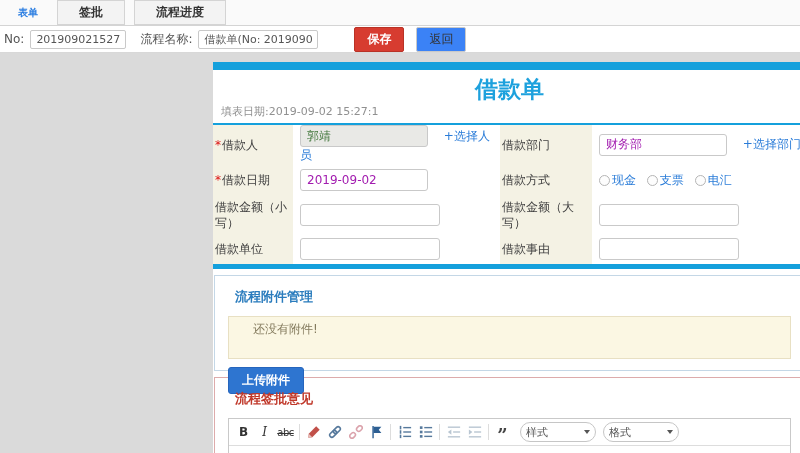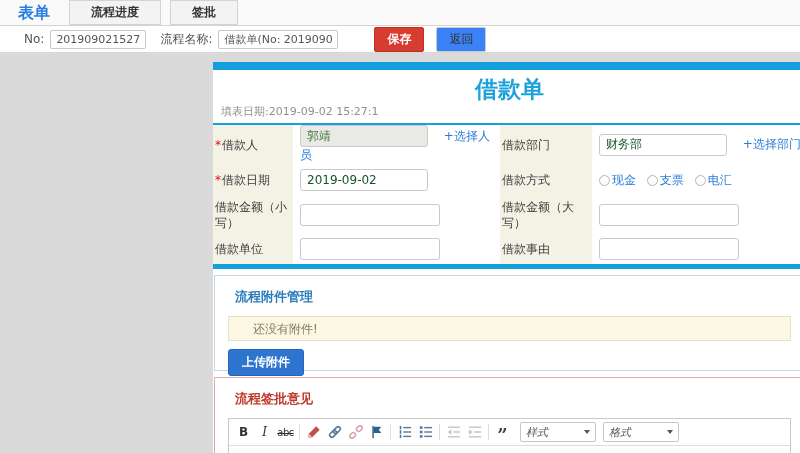--- a/index.html
+++ b/index.html
@@ -5,27 +5,27 @@
   * { box-sizing: border-box; }
   html,body { margin:0; padding:0; }
   body {
     width:800px; height:453px; overflow:hidden; position:relative;
     background:#dadada; font-family:"DejaVu Sans","Liberation Sans",sans-serif;
   }
   
   .tabbar { position:absolute; top:0; left:0; width:800px; height:26px;
     background:#fafafa; border-bottom:1px solid #d4d4d4; display:flex;
     align-items:stretch; padding-left:8px; }
-  .tab-active { color:#2a7de1; font-size:16px; font-weight:bold; line-height:25px; padding:0 10px; cursor:pointer;}
+  .tab-active { color:#2a7de1; font-size:10px; font-weight:bold; line-height:25px; padding:0 10px; cursor:pointer;}
   .tab { font-size:12px; font-weight:bold; color:#333; line-height:23px; padding:0 21px;
     background:#f3f3f3; border:1px solid #d4d4d4; margin-left:9px; cursor:pointer;}
   
   .toolbar { position:absolute; top:26px; left:0; width:800px; height:27px;
     background:#fff; border-bottom:1px solid #d8d8d8; display:flex; align-items:center;
-    font-size:12px; color:#555; padding-left:24px; }
+    font-size:12px; color:#555; padding-left:4px; }
   .toolbar input { height:19px; border:1px solid #c9c9c9; border-radius:2px;
     font-size:11px; color:#555; padding:0 5px; font-family:inherit; }
   .no-input { width:96px; margin-left:6px; }
   .flow-input { width:120px; margin-left:6px; }
   .lbl-flow { margin-left:14px; }
   .btn { font-size:12px; font-weight:bold; border-radius:2px; padding:3px 12px;
     cursor:pointer; border:1px solid transparent; font-family:Liberation Mono, monospace;}
   .btn-save { margin-left:36px; background:#d73c30; color:#fff; border-color:#b93226; }
   .btn-next { margin-left:20px; background:#4b86f0; color:#fff; border-color:#3d74dd; padding:3px 15px;}
   .btn-back { margin-left:12px; background:#3b82f6; color:#333; border-color:#c9c9c9; font-weight:normal;}
@@ -37,67 +37,67 @@
     font-weight:bold; color:#1da1dd; }
   .head-row { display:flex; justify-content:space-between; padding:0 8px 4px;
     font-size:11px; color:#909090; }
   .blue-line { height:2px; background:#14a0dc; }
   table.form { width:100%; border-collapse:collapse; font-size:12px; color:#3f3f3f; table-layout:fixed;}
   td { padding:0; vertical-align:middle; }
   td.lab { background:#f4f2e4; text-align:left; line-height:16px; padding:3px 2px; }
   td.fld { padding-left:7px; }
   .req { color:#dd1111; margin-right:1px; }
   .inp { height:22px; border:1px solid #c9c9c9; border-radius:3px; width:128px;
-    font-size:12px; color:#14532d; padding:0 6px; font-family:inherit; }
+    font-size:12px; color:#a21caf; padding:0 6px; font-family:inherit; }
   .inp-wide { width:140px; }
   .inp-dis { background:#e9e9e6; color:#45793f; }
   .link { color:#2a7cd8; font-size:12px; text-decoration:none; margin-left:12px; cursor:pointer; }
   .radio { display:inline-flex; align-items:center; margin-right:7px; cursor:pointer; }
   .circ { width:11px; height:11px; border:1px solid #b5b5b5; border-radius:50%;
     background:#fdfdfd; display:inline-block; margin-right:2px; }
   .rlab { color:#2a7cd8;text-align:center; }
   .blue-bar { height:5px; background:#14a0dc; }
   
   .box { margin:6px 1px 0; background:#fff; border:1px solid; }
   .box-attach { border-color:#c4d7e6; height:96px; }
   .box-approve { border-color:#ddabab; height:220px; }
   .box-title { font-size:13px; font-weight:bold; margin:12px 0 10px 20px; }
   .t-blue { color:#2a7cbd; }
   .t-red { color:#c0392b; }
-  .empty-bar { margin:0 13px; height:25px; line-height:24px; background:#fbf7e3;
+  .empty-bar { margin:0 13px; height:43px; line-height:24px; background:#fbf7e3;
     border:1px solid #e8e0c3; padding-left:24px; font-size:12px; color:#847b5e; }
   .btn-upload { margin:8px 0 0 13px; background:#2e75d0; color:#fff; font-size:12px;
     font-weight:bold; border:1px solid #2665bd; border-radius:3px; padding:4px 13px;
     cursor:pointer; font-family:inherit;}
   
   .editor { margin:0 13px; border:1px solid #c9c9c9; }
   .ed-toolbar { height:27px; border-bottom:1px solid #dddddd; display:flex;
     align-items:center; padding:0 4px; background:#fff; }
   .tbtn { width:21px; height:21px; display:flex; align-items:center; justify-content:center;
     cursor:pointer; font-size:12px; color:#333; border-radius:2px; flex:none;}
   .tbtn-b { font-weight:bold; }
   .tbtn-i { font-style:italic; font-family:"DejaVu Serif",serif; }
   .tbtn-s { text-decoration:line-through; font-size:10px; letter-spacing:-0.5px; }
   .tbtn-q { font-family:"DejaVu Serif",serif; font-size:18px; font-weight:bold;
     color:#444; line-height:8px; padding-top:8px; }
   .sep { width:1px; height:16px; background:#ddd; margin:0 3px; flex:none;}
   .combo { display:inline-flex; align-items:center; justify-content:space-between;
-    width:76px; height:20px; border:1px solid #c6c6c6; border-radius:2px; margin-left:7px;
-    padding:0 5px; font-size:11px; color:#555; cursor:pointer; flex:none;font-style:italic;}
+    width:76px; height:20px; border:1px solid #c6c6c6; border-radius:10px; margin-left:7px;
+    padding:0 5px; font-size:11px; color:#555; cursor:pointer; flex:none;}
   .caret { width:0; height:0; border-left:3.5px solid transparent;
     border-right:3.5px solid transparent; border-top:4px solid #555; }
   .ed-content { height:90px; background:#fff; }
 </style>
 </head>
 <body>
 
 <div class="tabbar">
   <div class="tab-active">表单</div>
+  <div class="tab">签批</div>
   <div class="tab">流程进度</div>
-  <div class="tab">签批</div>
 </div>
 
 <div class="toolbar">
   <span>No:</span>
   <input class="no-input" type="text" value="20190902152714" style="">
   <span class="lbl-flow">流程名称:</span>
   <input class="flow-input" type="text" value="借款单(No: 20190902152714)郭靖" style="">
   <button class="btn btn-save">保存</button>
   <button class="btn btn-back">返回</button>
 </div>

